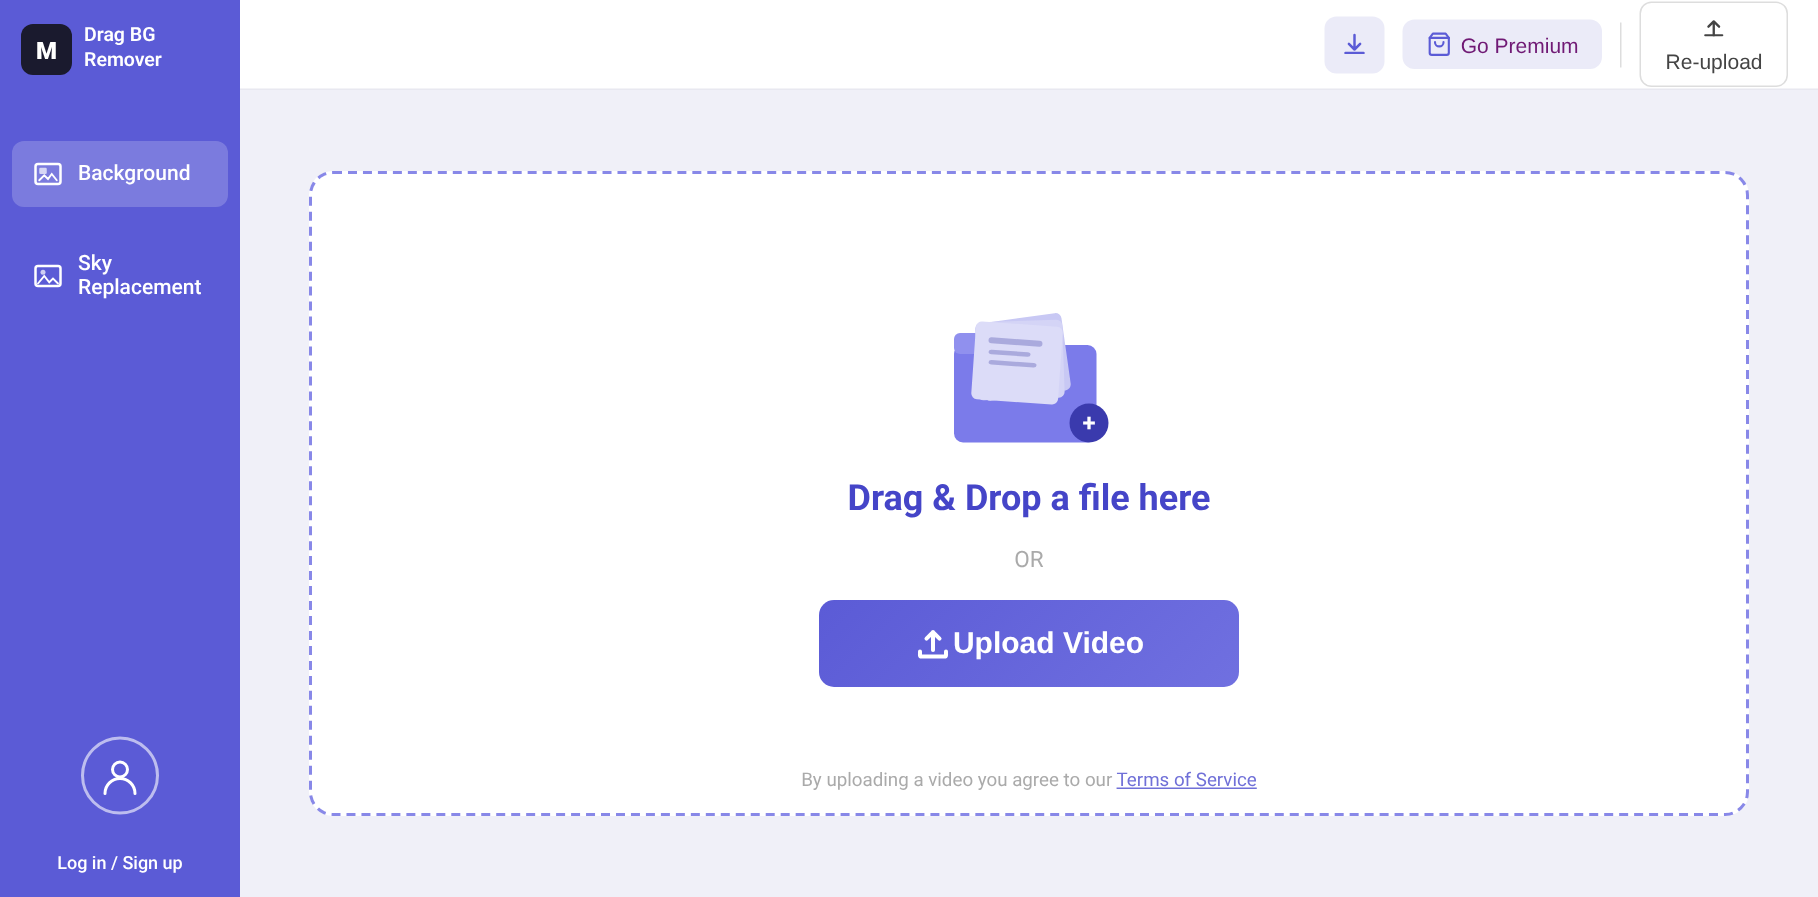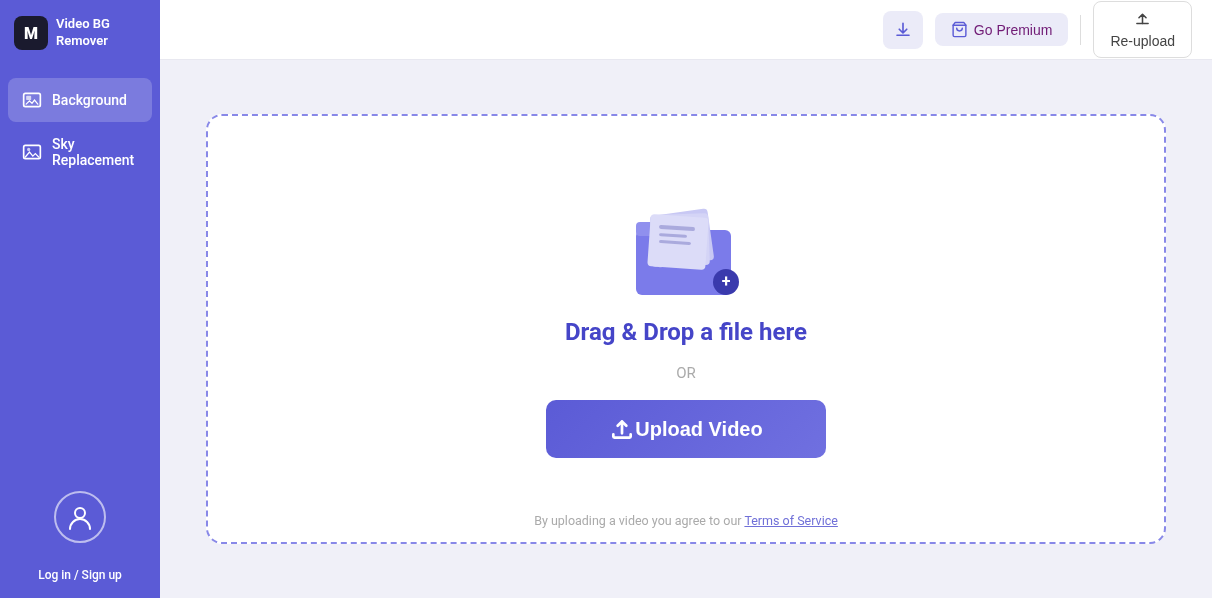--- a/index.html
+++ b/index.html
@@ -44,21 +44,21 @@
       padding-top: 10px;
     }
     .sidebar-item {
       display: flex;
       align-items: center;
       gap: 10px;
       padding: 12px 14px;
       color: white;
       cursor: pointer;
       border-radius: 8px;
-      margin: 2px 8px;
+      margin: 18px 8px;
       font-size: 14px;
       font-weight: 500;
     }
     .sidebar-item.active {
       background: rgba(255,255,255,0.2);
     }
     .sidebar-item-icon {
       width: 20px;
       height: 20px;
       flex-shrink: 0;
@@ -215,21 +215,21 @@
   </style>
 </head>
 <body>
 
 <aside class="sidebar">
   <div class="sidebar-logo">
     <div class="logo-icon">
       <span>M</span>
     </div>
     <div class="logo-text">
-      <span>Video BG</span><br>
+      <span>Drag BG</span><br>
       <span>Remover</span>
     </div>
   </div>
 
   <nav class="sidebar-nav">
     <div class="sidebar-item active">
       <svg class="sidebar-item-icon" viewBox="0 0 24 24" fill="none">
         <rect x="2" y="4" width="20" height="16" rx="2" stroke="white" stroke-width="2"></rect>
         <rect x="5" y="7" width="6" height="5" rx="1" fill="white" opacity="0.7"></rect>
         <path d="M5 17l4-4 3 3 3-4 4 5" stroke="white" stroke-width="1.5" stroke-linecap="round"></path>

